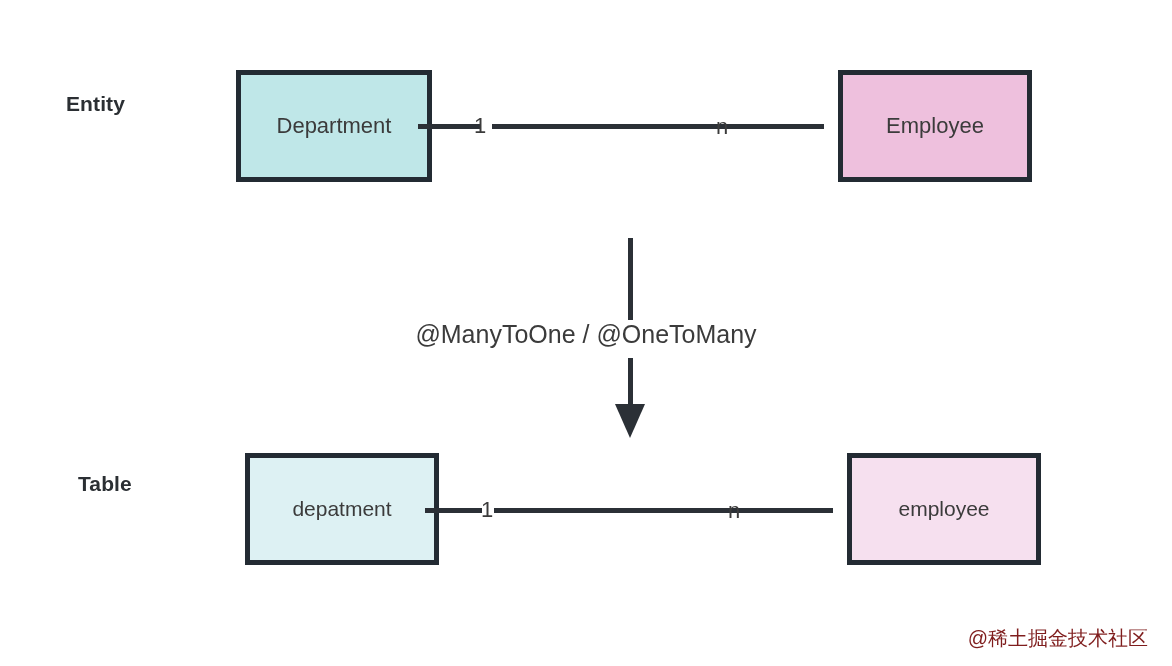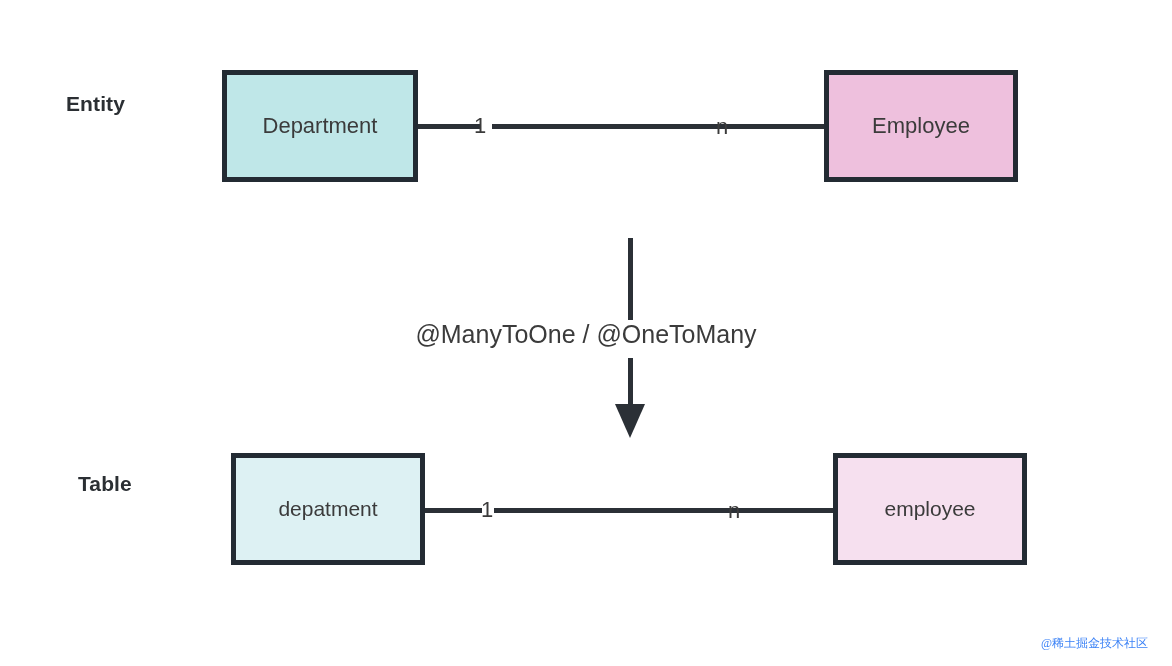--- a/index.html
+++ b/index.html
@@ -35,20 +35,21 @@
   .node {
     position: absolute;
     box-sizing: border-box;
     border: 5px solid #232b33;
     display: flex;
     align-items: center;
     justify-content: center;
     font-family: "Liberation Sans", sans-serif;
     color: #3b3b3b;
     white-space: nowrap;
+    margin-left: 14px;
   }
   .node-department {
     left: 222px; top: 70px;
     width: 196px; height: 112px;
     background: #bfe7e8;
     font-size: 22px;
   }
   .node-employee {
     left: 824px; top: 70px;
     width: 194px; height: 112px;
@@ -125,23 +126,23 @@
     font-size: 25px;
     color: #3b3b3b;
     white-space: nowrap;
   }
 
   
   .watermark {
     position: absolute;
     right: 24px;
     bottom: 14px;
-    font-family: Liberation Serif, serif;
-    font-size: 12px;
-    color: #3b82f6;
+    font-family: Liberation Sans, sans-serif;
+    font-size: 20px;
+    color: #7f1d1d;
     white-space: nowrap;
   }
 </style>
 </head>
 <body>
 
 <div id="canvas">
 
   <div class="row-label row-label-entity">Entity</div>
 

